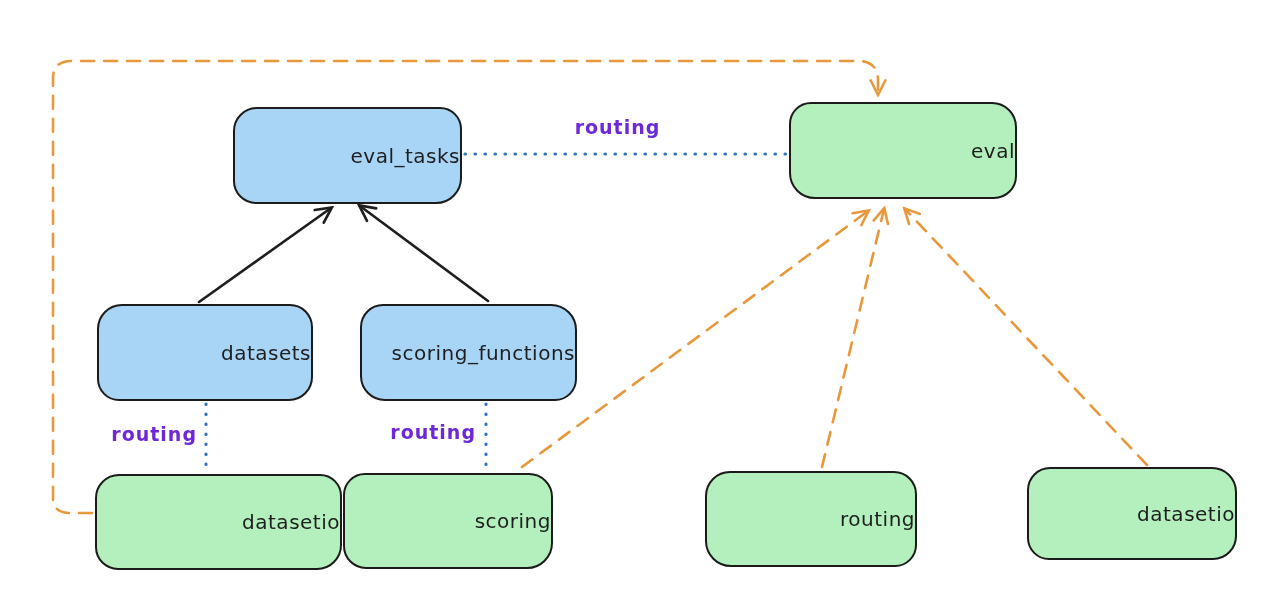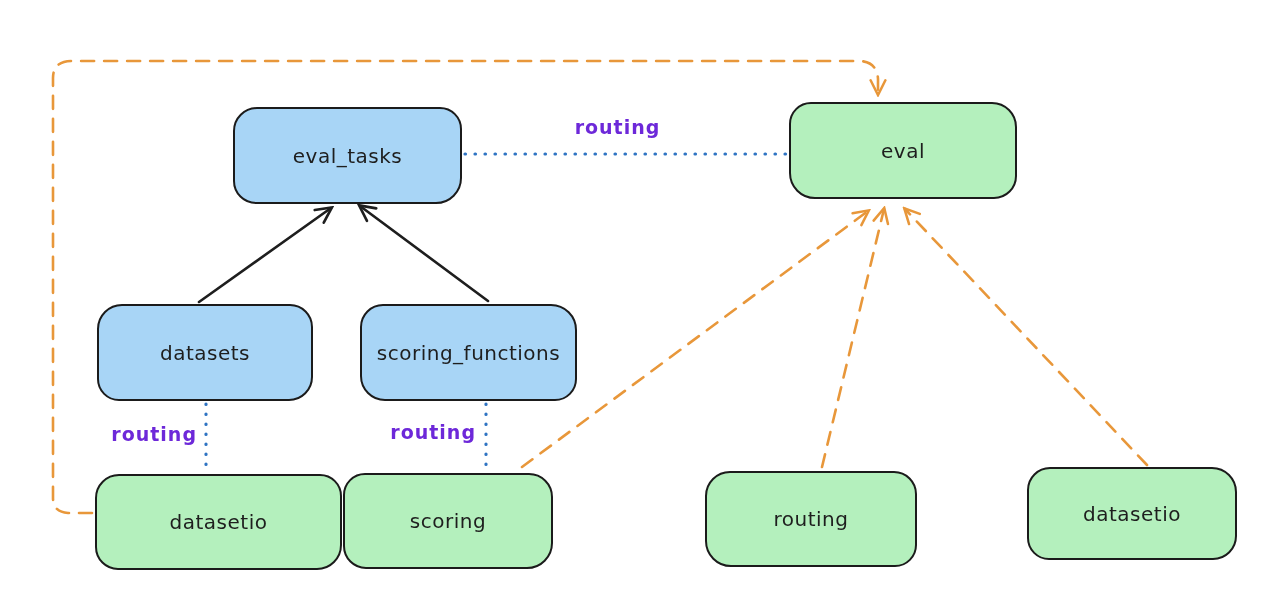--- a/index.html
+++ b/index.html
@@ -20,21 +20,21 @@
     left: 0; top: 0;
     width: 1280px; height: 596px;
     pointer-events: none;
   }
   .node {
     position: absolute;
     box-sizing: border-box;
     border: 2.5px solid #1b1b1b;
     display: flex;
     align-items: center;
-    justify-content: center;
+    justify-content: flex-end;
     font-size: 20px;
     color: #1e1e1e;
     letter-spacing: 0.5px;
   }
   .node.api { background: #a8d5f6; }
   .node.provider { background: #b4f0bd; }
 
   .node.eval-tasks        { left:233px; top:107px; width:229px; height:97px; border-radius:24px 22px 26px 23px; }
   .node.eval              { left:789px; top:102px; width:228px; height:97px; border-radius:22px 25px 23px 26px; }
   .node.datasets          { left:97px;  top:304px; width:216px; height:97px; border-radius:25px 23px 24px 22px; }

